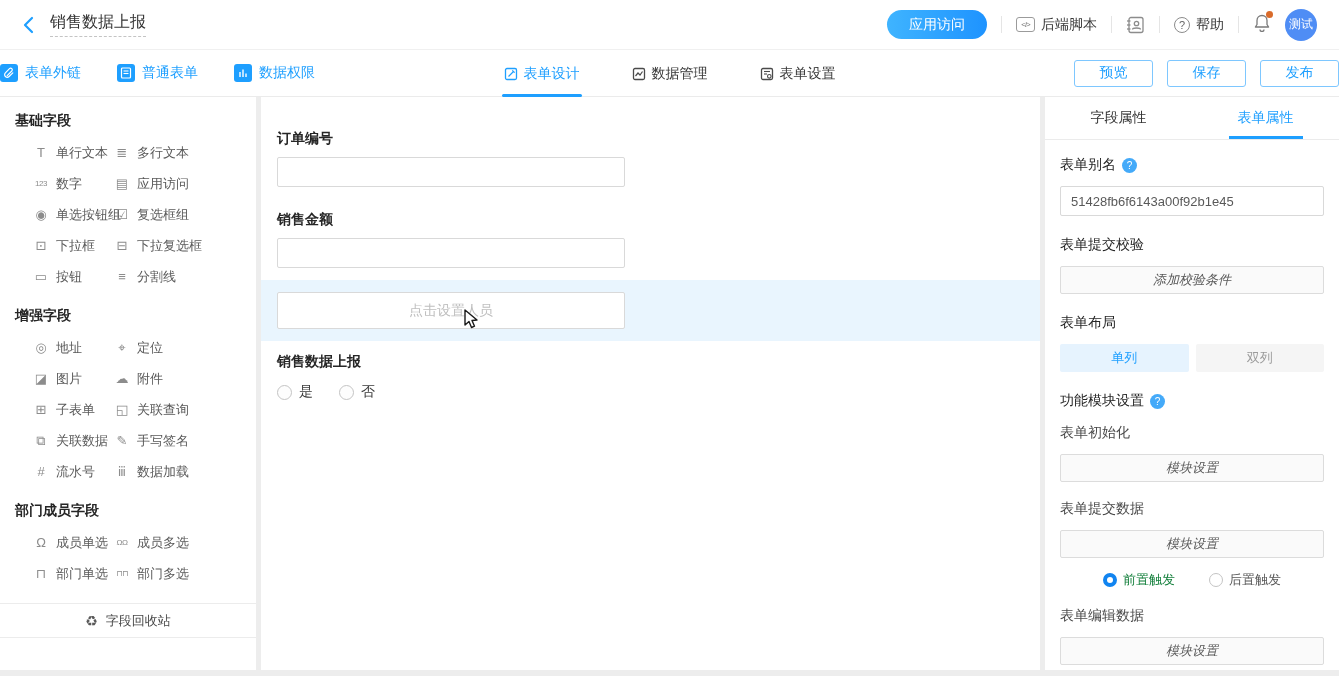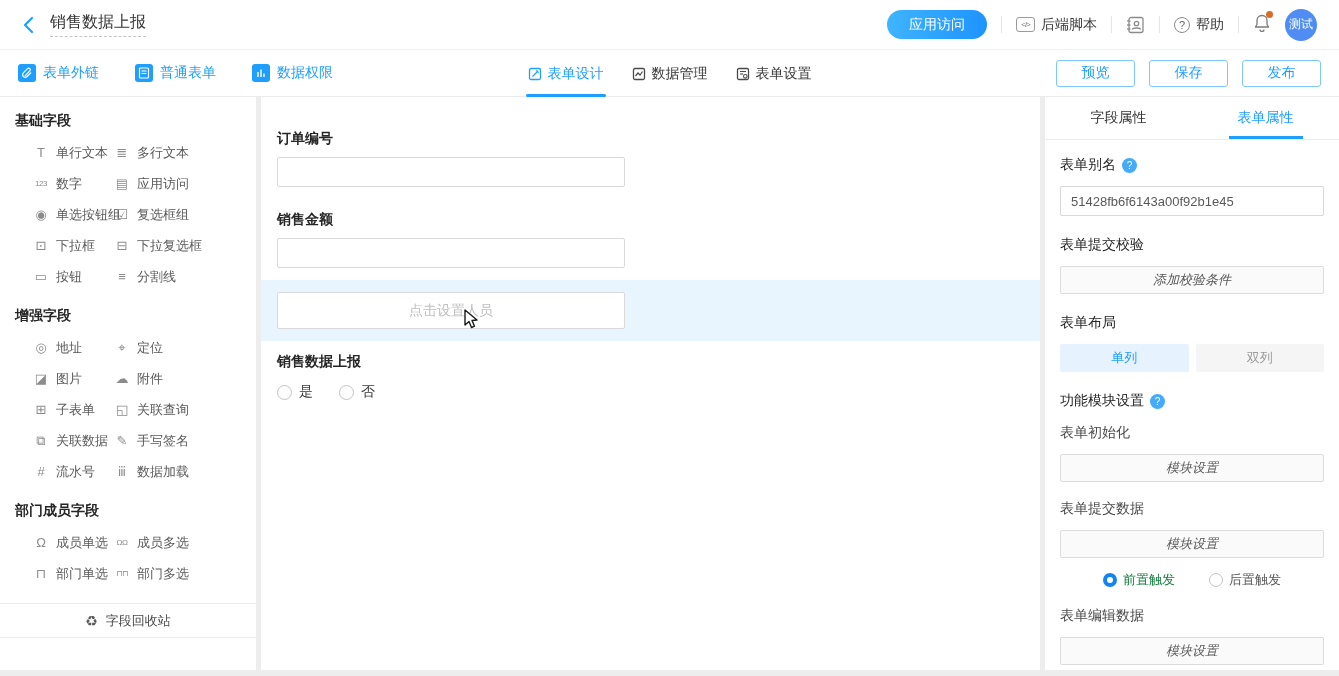--- a/index.html
+++ b/index.html
@@ -14,25 +14,25 @@
   .pill { background:linear-gradient(90deg,#3fb4ff,#1e93ff); color:#fff; font-size:14px; border:none; border-radius:15px; height:29px; padding:0 22px; cursor:pointer; }
   .vsep { width:1px; height:17px; background:#e5e5e5; }
   .hdr-item { display:flex; align-items:center; gap:6px; font-size:14px; color:#383838; cursor:pointer; }
   .code-badge { width:19px; height:15px; border:1px solid #9b9b9b; border-radius:3px; display:flex; align-items:center; justify-content:center; font-size:8px; color:#777; letter-spacing:-1px; }
   .q-circle { width:16px; height:16px; border:1px solid #8c8c8c; border-radius:50%; display:flex; align-items:center; justify-content:center; font-size:11px; color:#666; }
   .bell-wrap { position:relative; cursor:pointer; }
   .bell-dot { position:absolute; top:-2px; right:-2px; width:7px; height:7px; background:#d96b2b; border-radius:50%; }
   .avatar { width:32px; height:32px; border-radius:50%; background:#4f8df5; color:#fff; font-size:12px; display:flex; align-items:center; justify-content:center; cursor:pointer; }
 
   
-  .tb { height:47px; background:#fff; border-bottom:1px solid #ebebeb; display:flex; align-items:center; padding:0 18px; position:relative; }
+  .tb { height:47px; background:#fff; border-bottom:1px solid #ebebeb; display:flex; align-items:center; padding:0 0; position:relative; }
   .tb-left { display:flex; align-items:center; gap:36px; }
   .tb-link { display:flex; align-items:center; gap:7px; color:#1e9fff; font-size:14px; cursor:pointer; }
   .blue-badge { width:18px; height:18px; background:#1e9fff; border-radius:3px; display:flex; align-items:center; justify-content:center; }
-  .tb-tabs { position:absolute; left:50%; top:0; transform:translateX(-50%); height:47px; display:flex; gap:24px; }
+  .tb-tabs { position:absolute; left:50%; top:0; transform:translateX(-50%); height:47px; display:flex; gap:48px; }
   .tb-tab { display:flex; align-items:center; gap:6px; font-size:14px; color:#383838; cursor:pointer; position:relative; padding:0 2px; }
   .tb-tab.active { color:#1e9fff; }
   .tb-tab.active::after { content:""; position:absolute; left:0; right:0; bottom:0; height:3px; background:#1e9fff; border-radius:2px; }
   .tb-actions { margin-left:auto; display:flex; gap:14px; }
   .ghost-btn { width:79px; height:27px; background:#fff; border:1px solid #7ec7ff; border-radius:3px; color:#1e9fff; font-size:14px; cursor:pointer; }
 
   
   .body-row { display:flex; height:573px; margin-top:0; gap:5px; }
   .sidebar { width:256px; background:#fff; overflow:hidden; }
   .canvas { flex:1; background:#fff; overflow:hidden; position:relative; }

